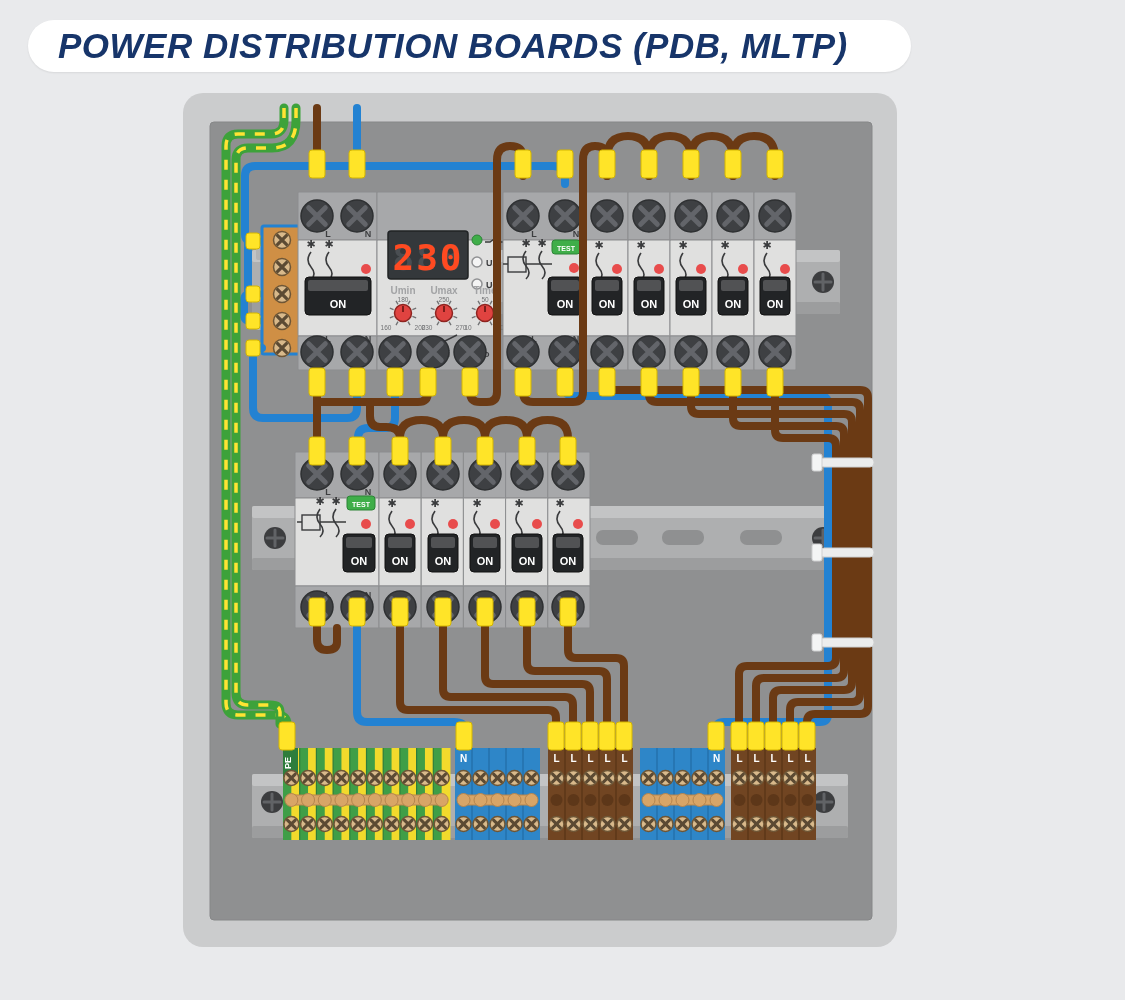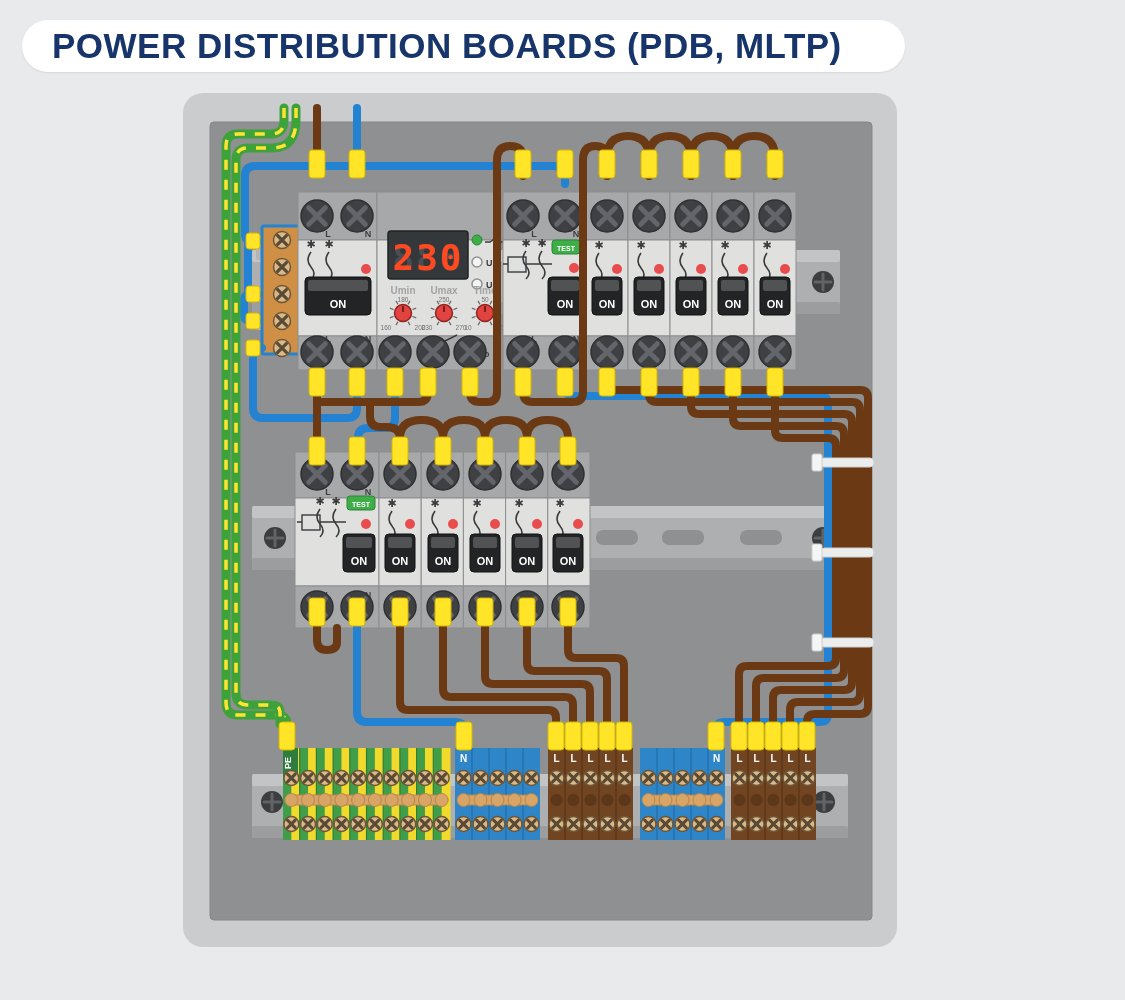--- a/index.html
+++ b/index.html
@@ -1,19 +1,19 @@
 <!DOCTYPE html>
 <html><head>
 <meta charset="utf-8">
 <style>
   html,body{margin:0;padding:0;background:#e9eaec;}
   .stage{position:relative;width:1125px;height:1000px;background:#e9eaec;overflow:hidden;
          font-family:"Liberation Sans",sans-serif;}
-  .title-pill{position:absolute;left:22px;top:20px;width:883px;height:52px;background:#ffffff;
-              border-radius:26px;display:flex;align-items:center;box-shadow:0 1px 2px rgba(0,0,0,.08);}
+  .title-pill{position:absolute;left:28px;top:20px;width:883px;height:52px;background:#ffffff;
+              border-radius:26px;display:flex;align-items:center;box-shadow:0 1px 2px rgba(0,0,0,.08);font-style:italic;}
   .title-pill span{font-weight:bold;font-size:35px;letter-spacing:.5px;color:#17356a;
                    padding-left:30px;white-space:nowrap;}
   svg{position:absolute;left:0;top:0;}
   svg text{font-family:"Liberation Sans",sans-serif;}
   svg text.seg{font-family:"DejaVu Sans Mono",monospace;}
 </style>
 </head>
 <body>
 
 <div class="stage">

